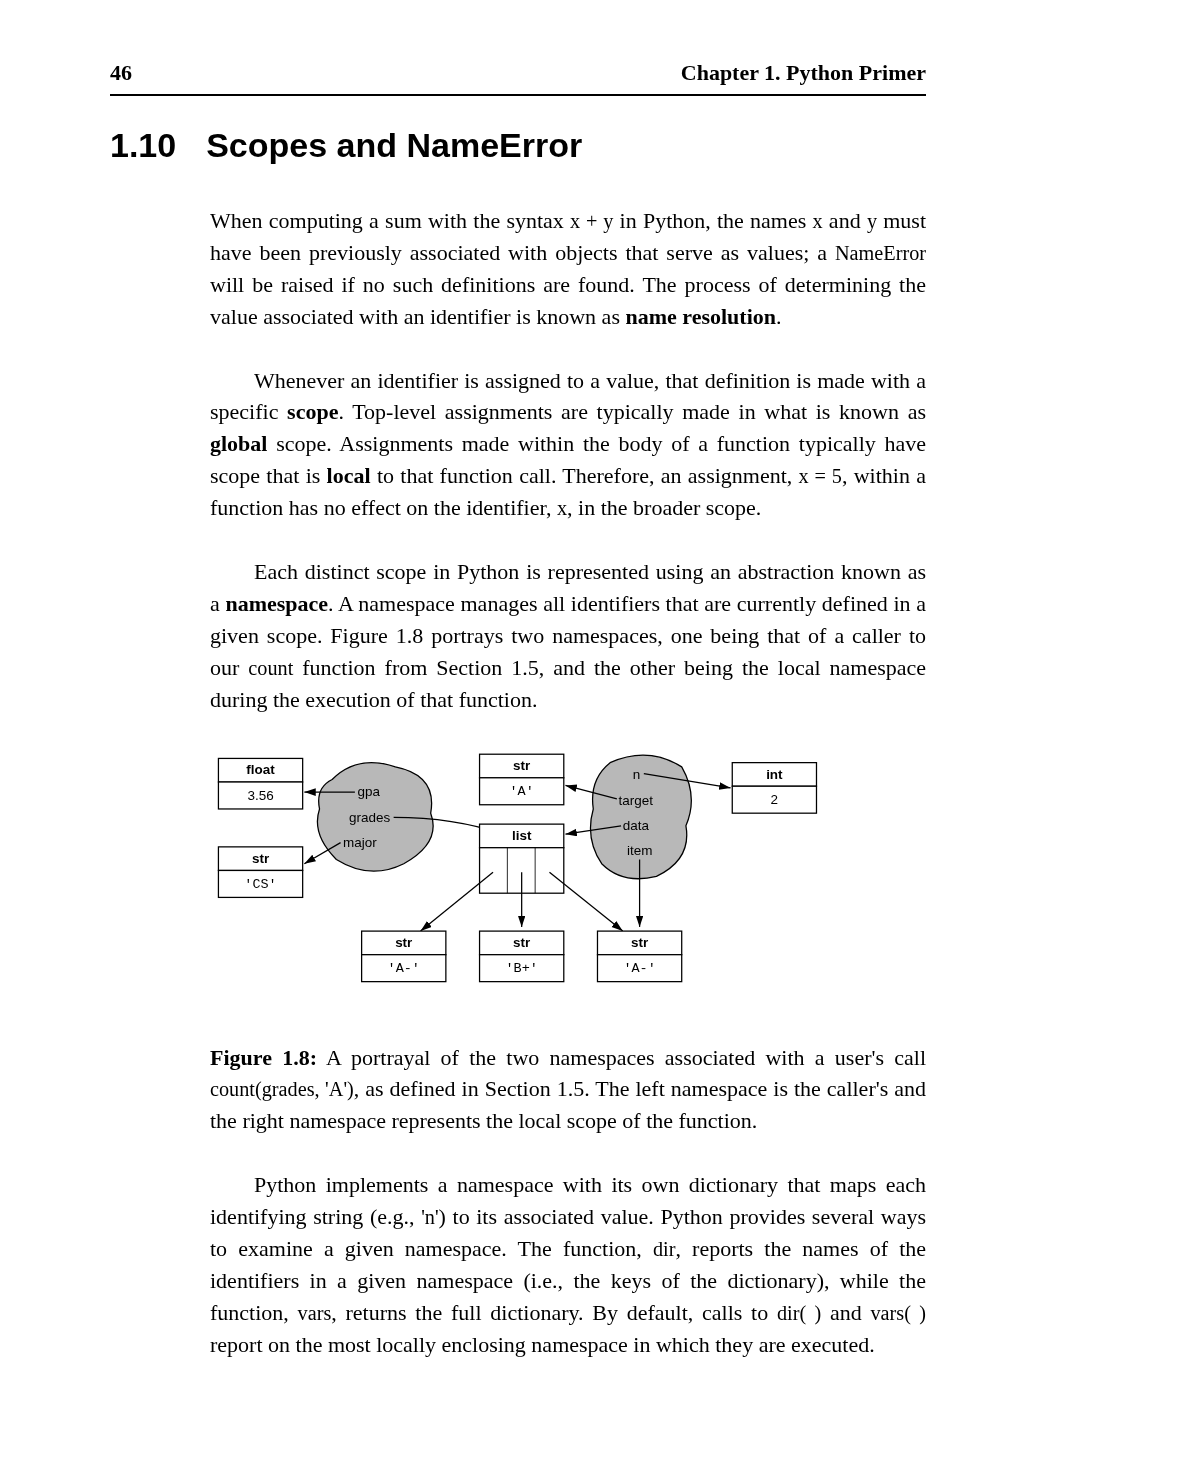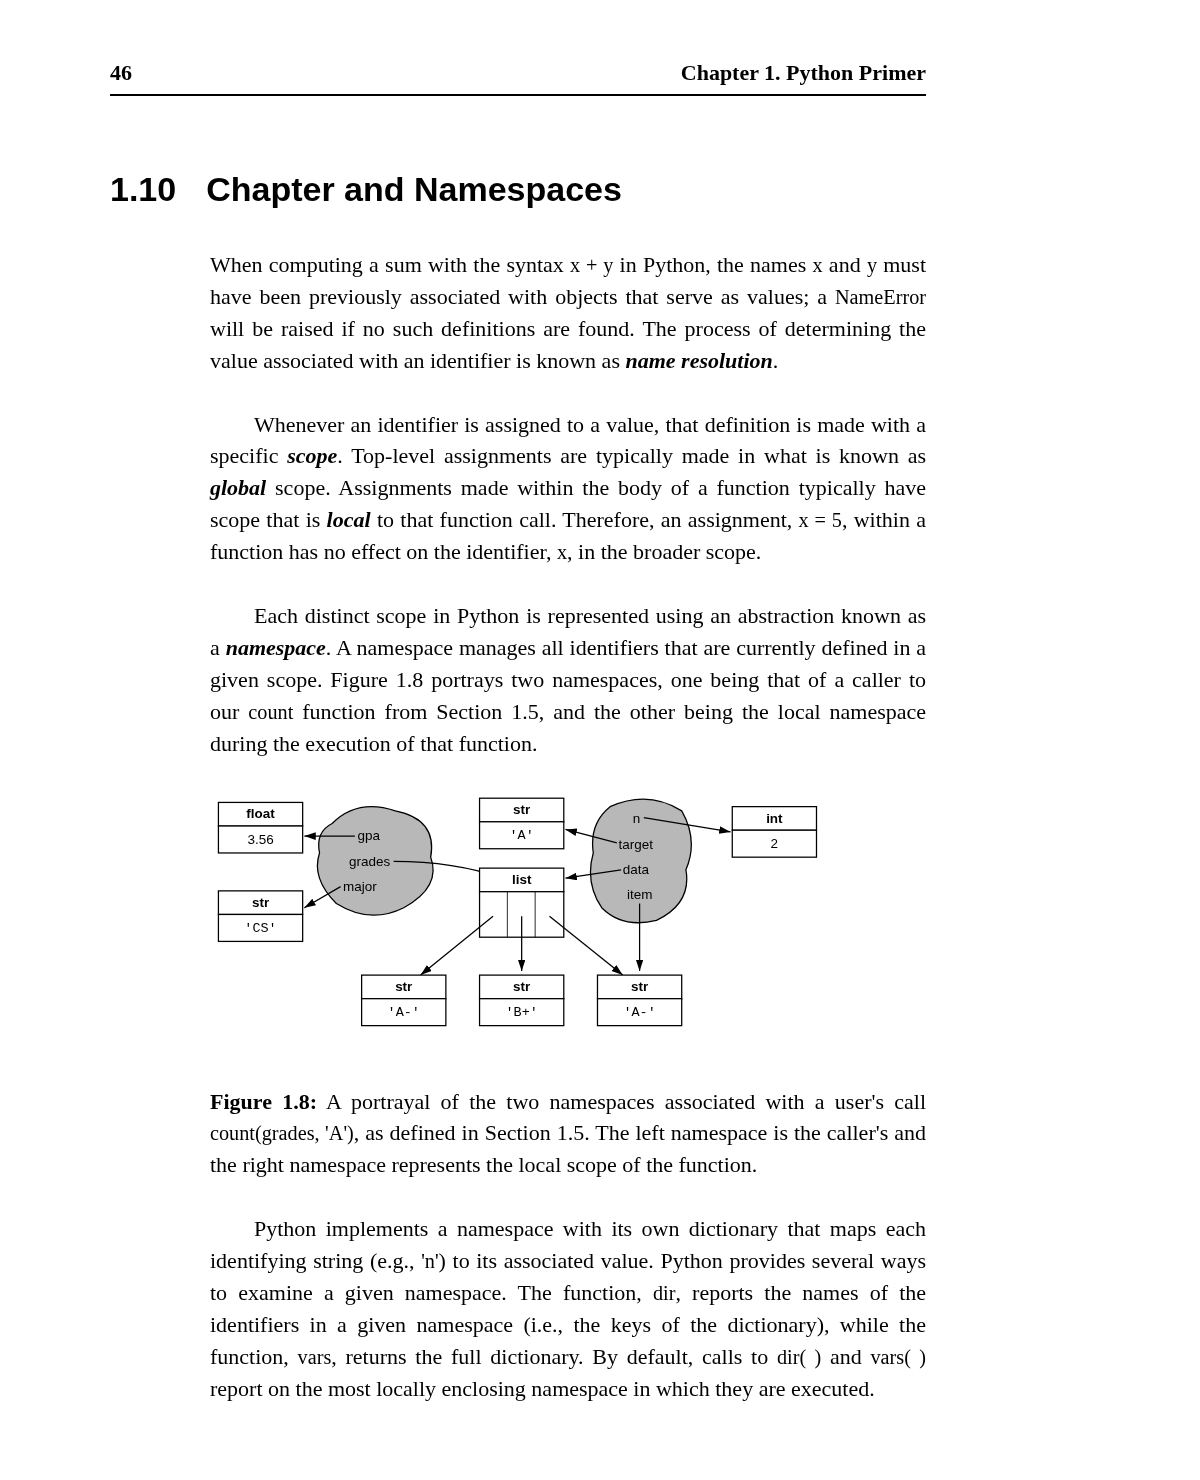--- a/index.html
+++ b/index.html
@@ -27,41 +27,39 @@
     .section-title {
       font-family: Arial, Helvetica, sans-serif;
       font-weight: bold;
       font-size: 34px;
       margin-top: 10px;
       margin-bottom: 40px;
     }
     .section-num {
       display: inline-block;
       margin-right: 30px;
-      margin-top: 44px;
     }
     .content {
       margin-left: 100px;
       font-size: 22px;
       line-height: 1.45;
       text-align: justify;
     }
     .content p {
       margin: 0 0 12px 0;
     }
     .content p.indent {
       text-indent: 2em;
       margin-top: 32px;
     }
     .sans {
       font-family: Liberation Serif, serif;
       font-size: 0.92em;
     }
     .term {
-      font-style: italic;
       font-weight: bold;
     }
     .figure-container {
       margin: 35px 0 30px 0;
       display: flex;
       justify-content: flex-start;
     }
     .figure-svg {
       width: 850px;
     }
@@ -94,21 +92,21 @@
 <body>
 
 <div class="page">
 
   <div class="header">
     <span>46</span>
     <span>Chapter 1.   Python Primer</span>
   </div>
 
   <div class="section-title">
-    <span class="section-num">1.10</span><span>Chapter and Namespaces</span>
+    <span class="section-num">1.10</span><span>Scopes and NameError</span>
   </div>
 
   <div class="content">
 
     <p>
       <span>When computing a sum with the syntax </span><span class="sans">x + y</span><span> in Python, the names </span><span class="sans">x</span><span> and </span><span class="sans">y</span><span> must have been previously associated with objects that serve as values; a </span><span class="sans">NameError</span><span> will be raised if no such definitions are found.  The process of determining the value associated with an identifier is known as </span><span class="term">name resolution</span><span>.</span>
     </p>
 
     <p class="indent">
       <span>Whenever an identifier is assigned to a value, that definition is made with a specific </span><span class="term">scope</span><span>. Top-level assignments are typically made in what is known as </span><span class="term">global</span><span> scope. Assignments made within the body of a function typically have scope that is </span><span class="term">local</span><span> to that function call. Therefore, an assignment, </span><span class="sans">x = 5</span><span>, within a function has no effect on the identifier, </span><span class="sans">x</span><span>, in the broader scope.</span>

